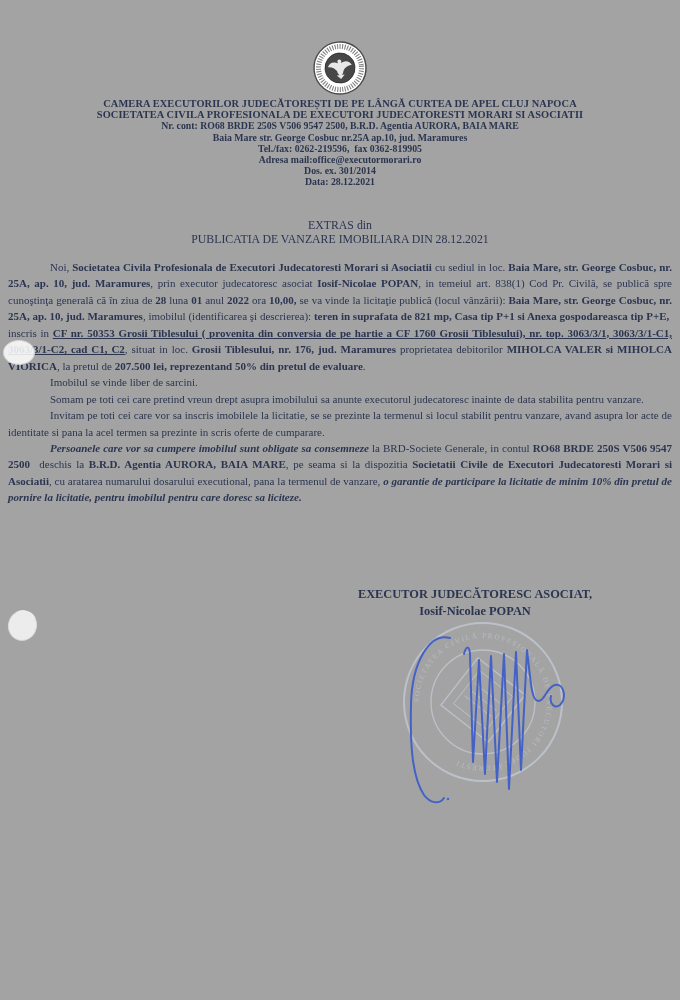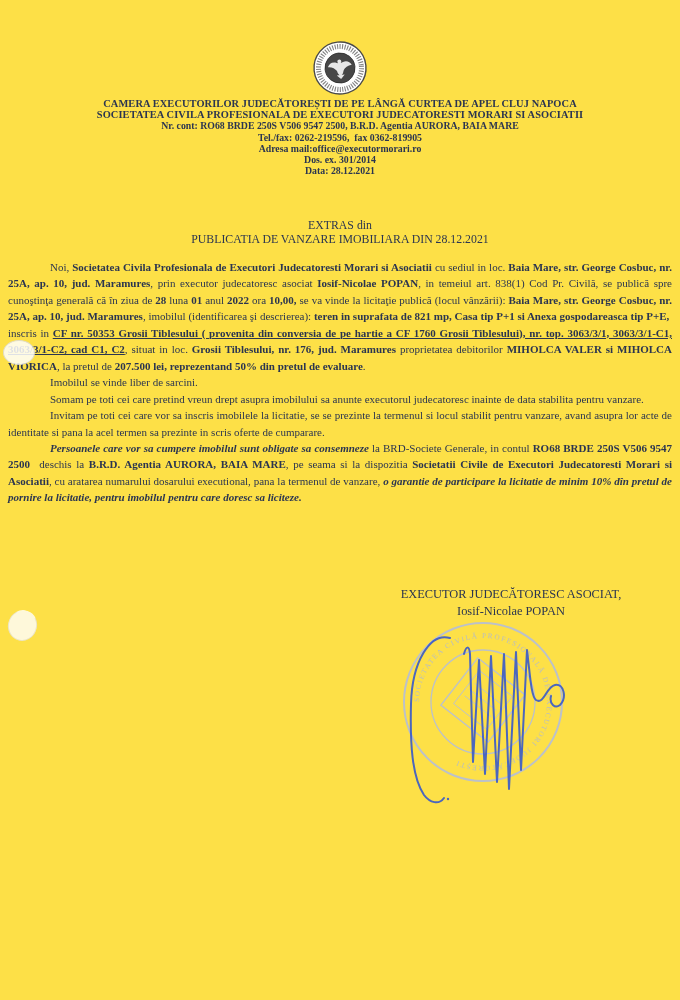--- a/index.html
+++ b/index.html
@@ -1,19 +1,19 @@
 <!DOCTYPE html>
 <html><head>
 <meta charset="utf-8">
 <style>
   html,body{margin:0;padding:0;background:#ffffff;}
   .page{
     position:relative;
     width:680px;height:1000px;
-    background:#fde047;
+    background:#a3a3a3;
     font-family:"Liberation Serif","DejaVu Serif",serif;
     color:#2b3550;
     overflow:hidden;
   }
   .b{font-weight:bold;}
   .i{font-style:italic;}
   .u{text-decoration:underline;}
 
   .header{
     position:absolute;top:40px;left:0;right:0;
@@ -40,22 +40,22 @@
   }
   .body-block p{
     margin:0;
     text-indent:42px;
     text-align:justify;
     font-size:11px;
     line-height:16.45px;
   }
 
   .sig-block{
-    position:absolute;top:586px;left:366px;width:290px;
-    text-align:center;font-weight:normal;
+    position:absolute;top:586px;left:330px;width:290px;
+    text-align:center;font-weight:bold;
     font-size:12.4px;line-height:16.5px;
   }
 
   .stamp-sig{
     position:absolute;left:378px;top:612px;width:238px;height:210px;
   }
 
   .artifact{
     position:absolute;border-radius:50%;
     background:#ffffff;
@@ -90,20 +90,21 @@
           <path d="M28,24 C34,20 38,22 40,26 C36,26 33,28 31,31 Z"></path>
           <circle cx="28" cy="21.5" r="2"></circle>
           <path d="M24,35 L32,35 L28,39 Z"></path>
         </g>
         <circle cx="28" cy="28" r="15" fill="none" stroke="#2e2e2e" stroke-width="0.8"></circle>
       </svg>
     </div>
     <div class="hline-lg">CAMERA EXECUTORILOR JUDECĂTOREȘTI DE PE LÂNGĂ CURTEA DE APEL CLUJ NAPOCA</div>
     <div class="hline-lg">SOCIETATEA CIVILA PROFESIONALA DE EXECUTORI JUDECATORESTI MORARI SI ASOCIATII</div>
     <div class="hline">Nr. cont: RO68 BRDE 250S V506 9547 2500, B.R.D. Agentia AURORA, BAIA MARE</div>
+    <div class="hline">Baia Mare str. George Cosbuc nr.25A ap.10, jud. Maramures</div>
     <div class="hline">Tel./fax: 0262-219596,&nbsp; fax 0362-819905</div>
     <div class="hline">Adresa mail:office@executormorari.ro</div>
     <div class="hline">Dos. ex. 301/2014</div>
     <div class="hline">Data: 28.12.2021</div>
   </div>
 
   <div class="title-block">
     <div>EXTRAS din</div>
     <div>PUBLICATIA DE VANZARE IMOBILIARA DIN 28.12.2021</div>
   </div>

